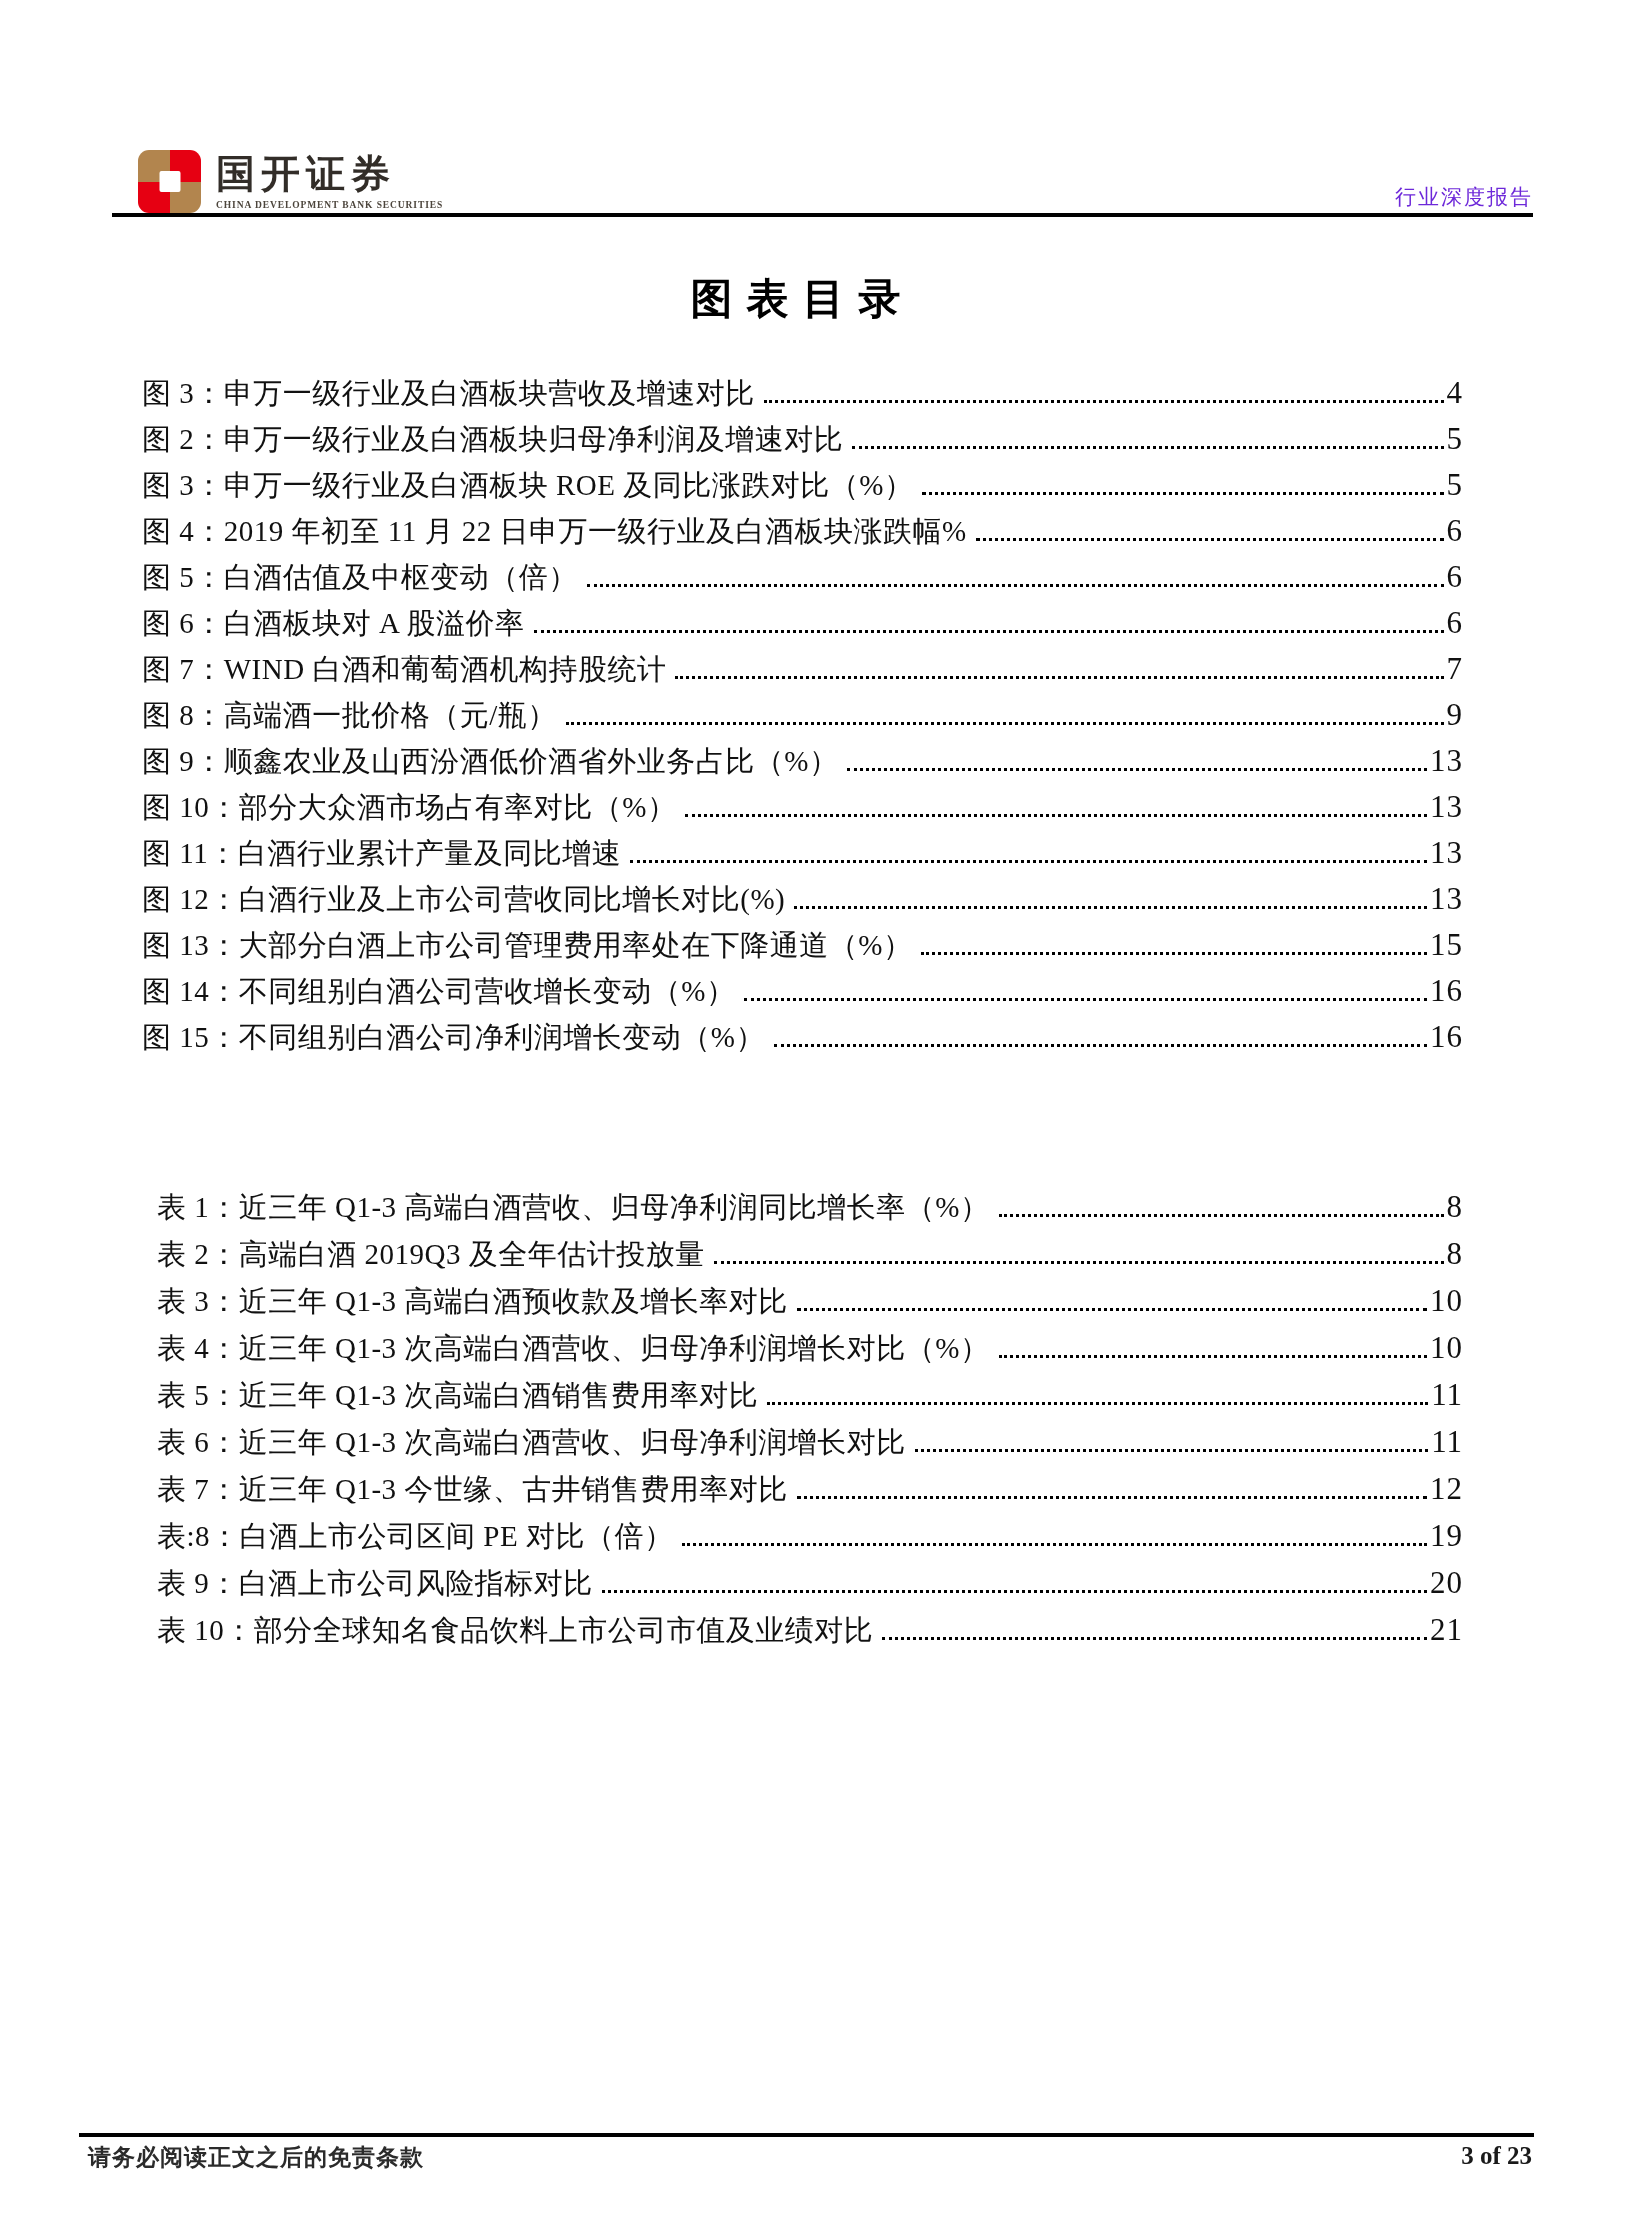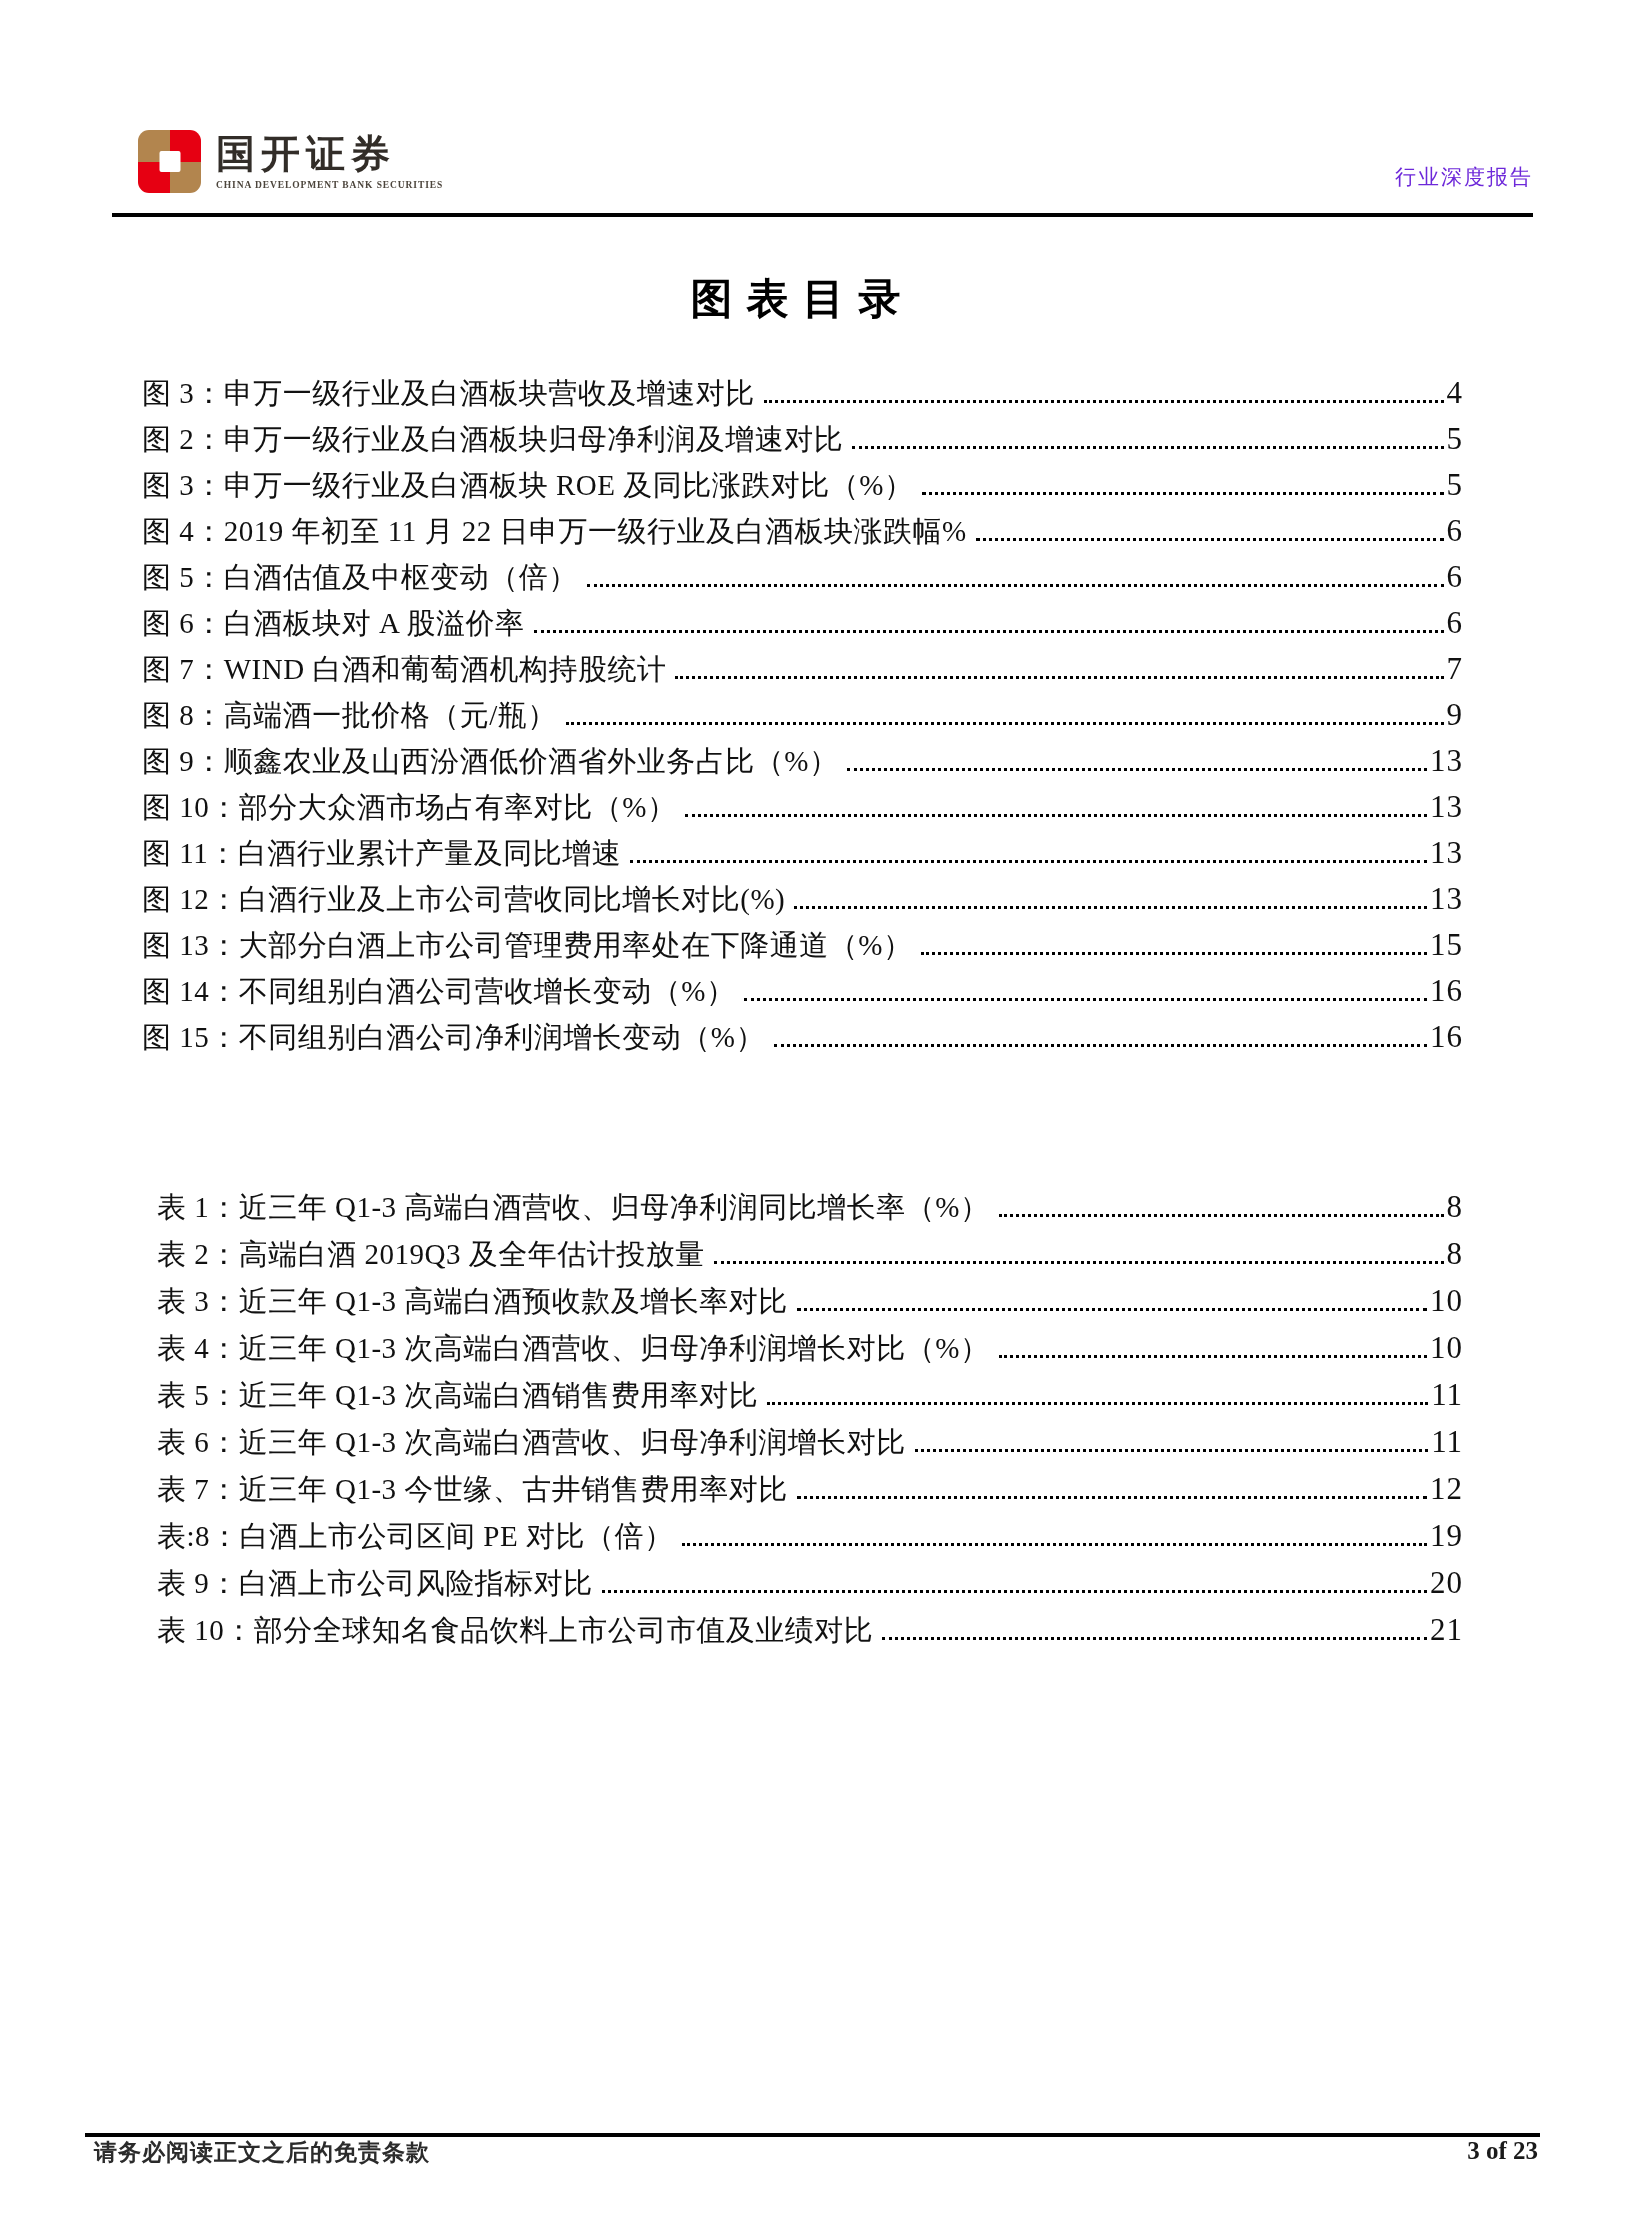--- a/index.html
+++ b/index.html
@@ -17,21 +17,21 @@
   
   .header {
     position: absolute;
     top: 0; left: 112px;
     width: 1421px;
     height: 217px;
     border-bottom: 4px solid #000000;
     display: flex;
     justify-content: space-between;
     align-items: flex-end;
-    padding-bottom: 20px;
+    padding-bottom: 0;
   }
   .brand { display: flex; align-items: center; gap: 15px; margin-left: 26px; }
   .logo-icon {
     width: 63px; height: 63px;
     border-radius: 11px;
     overflow: hidden;
     position: relative;
     display: grid;
     grid-template-columns: 1fr 1fr;
     grid-template-rows: 1fr 1fr;
@@ -107,26 +107,27 @@
   .toc-page {
     font-size: 31px;
     flex: 0 0 auto;
     letter-spacing: 1px;
   }
 
   
   .footer {
     position: absolute;
     top: 2133px;
-    left: 85px;
+    left: 79px;
     width: 1455px;
     border-top: 4px solid #000000;
     display: flex;
     justify-content: space-between;
     align-items: flex-start;
+    padding-top: 5px;
   }
   .disclaimer {
     font-size: 23px;
     font-weight: bold;
     color: #2b2b2b;
     margin-left: 9px;
     letter-spacing: 1px;
   }
   .page-indicator {
     font-size: 25px;

